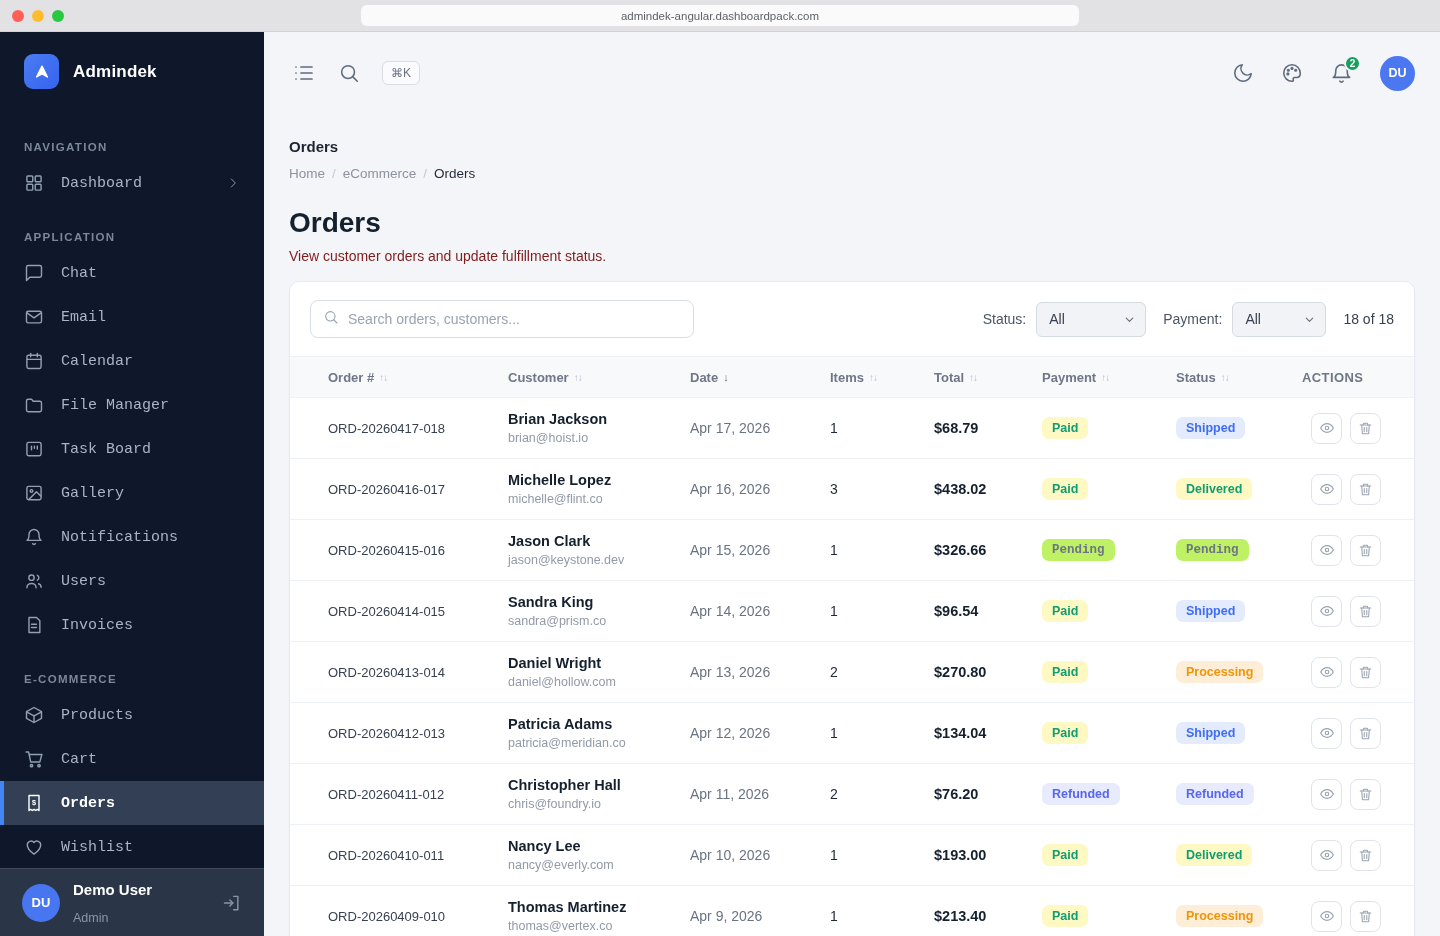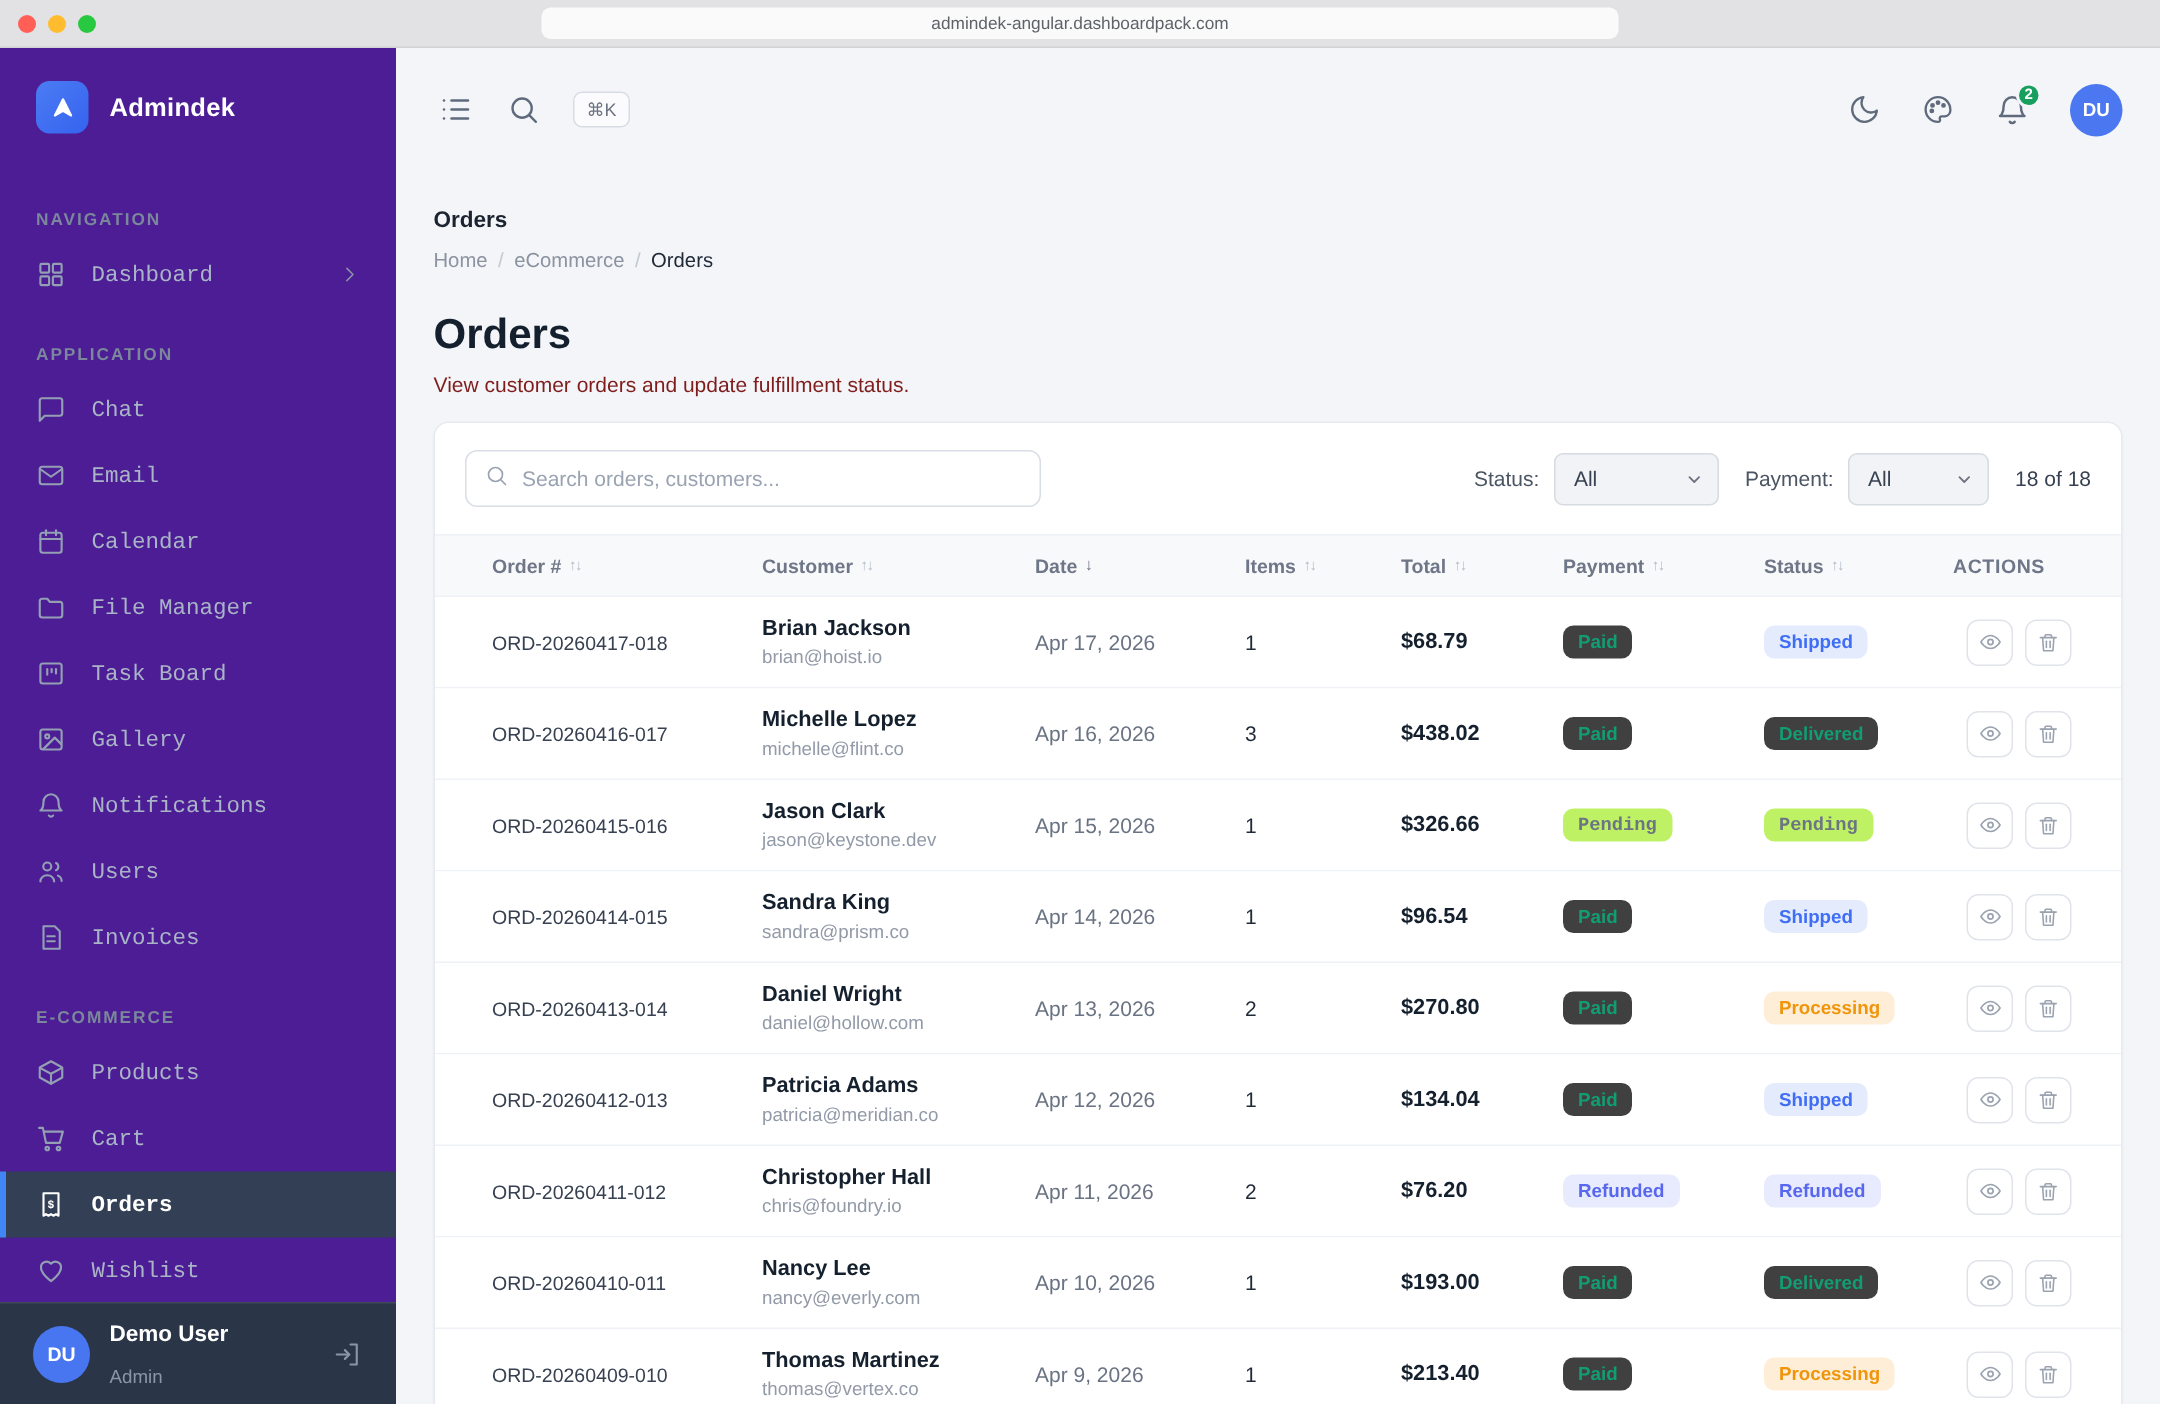--- a/index.html
+++ b/index.html
@@ -10,21 +10,21 @@
   .titlebar { height:32px; background:#e2e2e4; display:flex; align-items:center; position:relative; border-bottom:1px solid #d2d2d5; }
   .traffic { display:flex; gap:8px; margin-left:12px; }
   .light { width:12px; height:12px; border-radius:50%; }
   .light.red { background:#ff5f57; } .light.yellow { background:#febc2e; } .light.green { background:#28c840; }
   .urlpill { position:absolute; left:50%; transform:translateX(-50%); width:718px; height:21px; background:#fafafa; border-radius:6px; display:flex; align-items:center; justify-content:center; font-size:11.5px; color:#5f6368; }
 
   
   .app { display:flex; height:904px; }
 
   
-  .sidebar { width:264px; background:#4c1d95; position:relative; flex-shrink:0; overflow:hidden; }
+  .sidebar { width:264px; background:#0f172a; position:relative; flex-shrink:0; overflow:hidden; }
   .brand { display:flex; align-items:center; gap:14px; padding:22px 24px 18px; }
   .brand-logo { width:35px; height:35px; border-radius:9px; background:linear-gradient(135deg,#4b7cf3,#3563ef); display:flex; align-items:center; justify-content:center; }
   .brand-name { color:#fff; font-size:17px; font-weight:700; letter-spacing:.2px; }
   .nav { padding-top:8px; }
   .nav-section { font-size:11.5px; font-weight:700; letter-spacing:1.3px; color:#7b879b; padding:0 24px; margin:26px 0 8px; }
   .nav-item { display:flex; align-items:center; gap:17px; height:44px; padding:0 24px; color:#a9b4c6; cursor:pointer; text-decoration:none; position:relative;font-family:Liberation Mono, monospace; }
   .nav-item .nav-ic { display:flex; color:#93a0b4; }
   .nav-item .nav-label { font-size:15px; }
   .nav-item.active { background:#323f55; }
   .nav-item.active::before { content:""; position:absolute; left:0; top:0; bottom:0; width:4px; background:#4285f4; }
@@ -85,21 +85,21 @@
   .col-actions { flex:1; }
   .trow { display:flex; align-items:center; height:61px; padding:0 24px; border-bottom:1px solid #eef1f5; background:#fff; }
   .td { display:flex; flex-direction:column; justify-content:center; }
   .order-id { font-size:13px; color:#374151; }
   .cust-name { font-size:14.5px; font-weight:700; color:#15202e; }
   .cust-email { font-size:12.5px; color:#929aa8; margin-top:4px; }
   .date-val { font-size:14px; color:#6a7383; }
   .items-val { font-size:14px; color:#1f2937; }
   .total-val { font-size:14.5px; font-weight:700; color:#15202e; }
   .badge { display:inline-block; font-size:12.5px; font-weight:700; padding:5px 10px; border-radius:7px; line-height:1; width:fit-content; }
-  .badge-paid, .badge-delivered { background:#404040; color:#119d72;text-align:right; }
+  .badge-paid, .badge-delivered { background:#fef9c3; color:#119d72;text-align:right; }
   .badge-pending { background:#bef264; color:#6d7582;font-family:Liberation Mono, monospace; }
   .badge-shipped { background:#e3ebfd; color:#3f6df5; }
   .badge-processing { background:#feeed7; color:#f0940a; }
   .badge-refunded { background:#e8eafd; color:#5767ee; }
   .actions-cell { flex-direction:row; align-items:center; gap:8px; }
   .act-btn { width:31px; height:31px; border:1px solid #e0e4ea; border-radius:8px; background:#fff; display:flex; align-items:center; justify-content:center; color:#9aa3af; cursor:pointer; }
 
   svg.ic { fill:none; stroke:currentColor; stroke-width:1.7; stroke-linecap:round; stroke-linejoin:round; }
 </style>
 </head>

